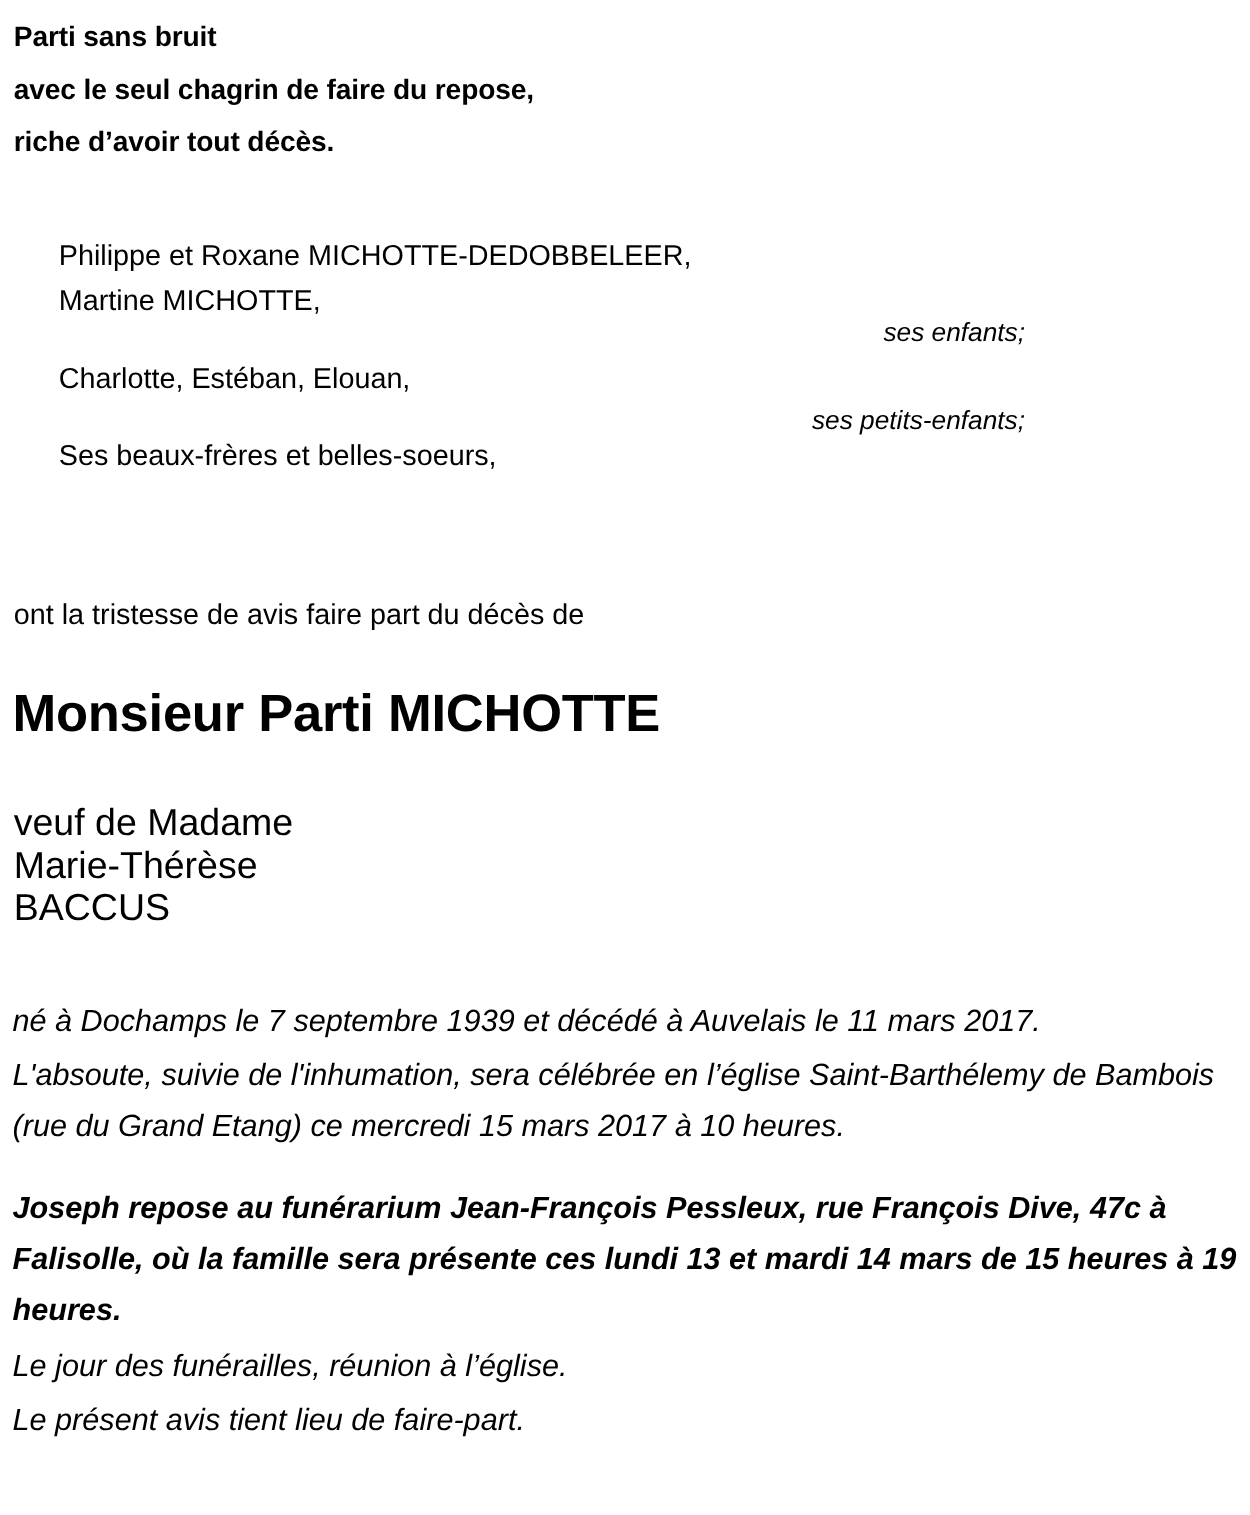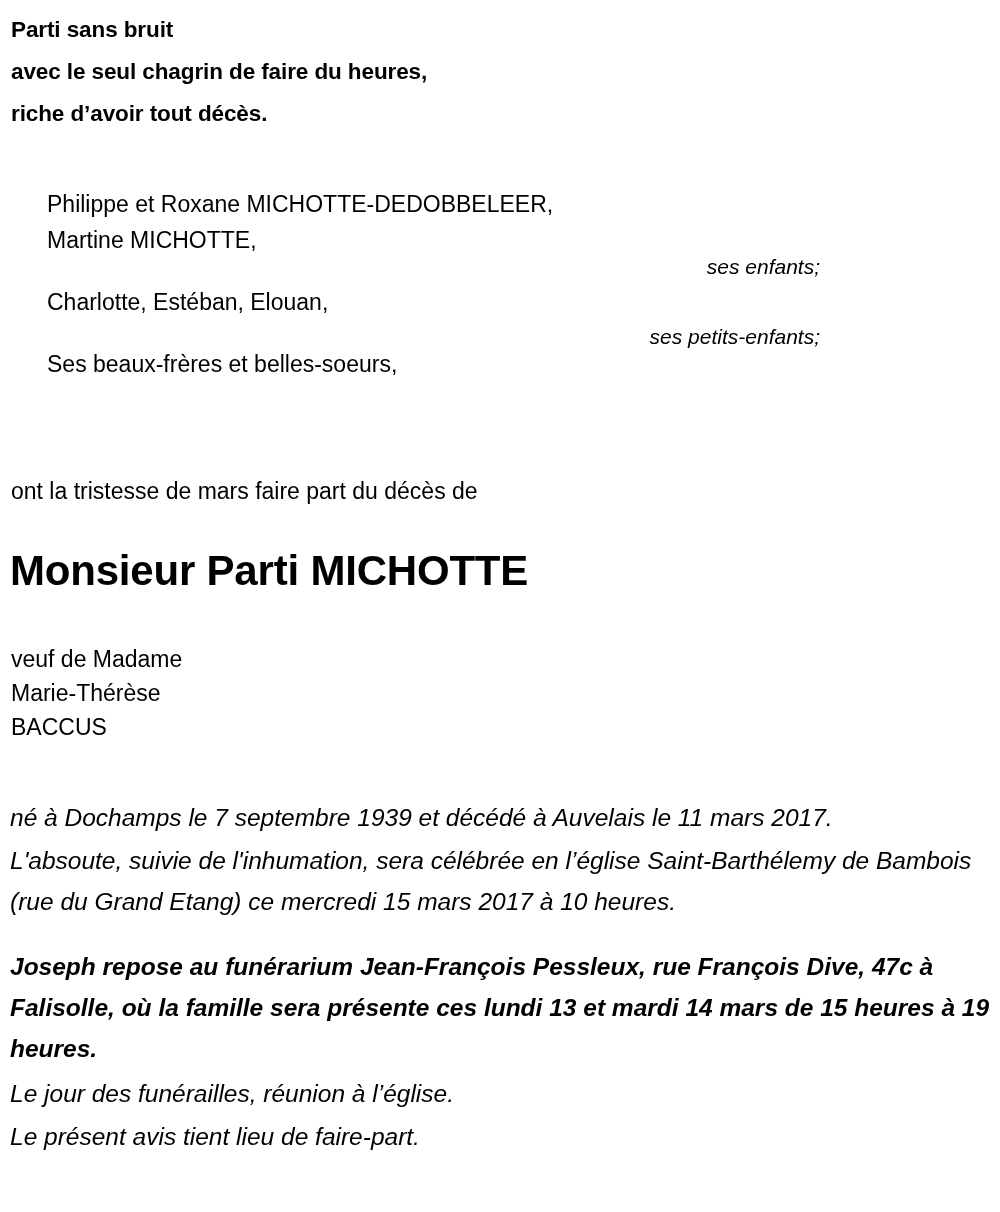--- a/index.html
+++ b/index.html
@@ -96,21 +96,21 @@
   }
 
   
   .spouse {
     position: absolute;
     left: 11px;
     top: 642px;
     width: 600px;
   }
   .spouse-line {
-    font-size: 23px;
+    font-size: 30px;
     line-height: 34px;
     white-space: nowrap;
   }
 
   
   .details {
     position: absolute;
     left: 10px;
     top: 797px;
     width: 985px;
@@ -129,21 +129,21 @@
     margin-bottom: 2px;
   }
 </style>
 </head>
 <body>
 
 <div class="page">
 
   <div class="epitaph">
     <div class="epitaph-line">Parti sans bruit</div>
-    <div class="epitaph-line">avec le seul chagrin de faire du heures,</div>
+    <div class="epitaph-line">avec le seul chagrin de faire du repose,</div>
     <div class="epitaph-line">riche d’avoir tout décès.</div>
   </div>
 
   <div class="survivors">
     <div class="survivor-group">
       <div class="survivor-line">Philippe et Roxane MICHOTTE-DEDOBBELEER,</div>
       <div class="survivor-line">Martine MICHOTTE,</div>
     </div>
     <div class="gap-sm"></div>
     <div class="survivor-group">
@@ -155,21 +155,21 @@
     </div>
   </div>
 
   <div class="relations">
     <div class="relation-spacer-1"></div>
     <div class="relation-label">ses enfants;</div>
     <div class="relation-spacer-2"></div>
     <div class="relation-label">ses petits-enfants;</div>
   </div>
 
-  <div class="announce">ont la tristesse de mars faire part du décès de</div>
+  <div class="announce">ont la tristesse de avis faire part du décès de</div>
 
   <div class="deceased-name">Monsieur Parti MICHOTTE</div>
 
   <div class="spouse">
     <div class="spouse-line">veuf de Madame</div>
     <div class="spouse-line">Marie-Thérèse</div>
     <div class="spouse-line">BACCUS</div>
   </div>
 
   <div class="details">

